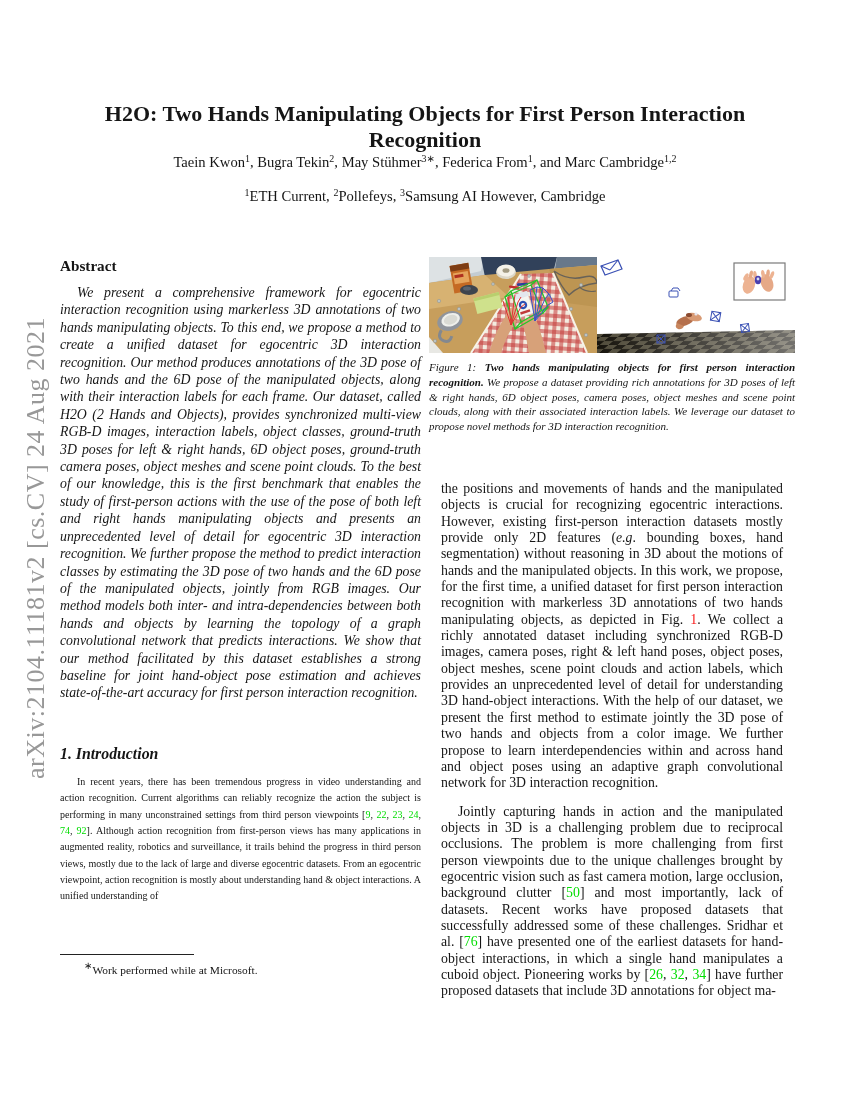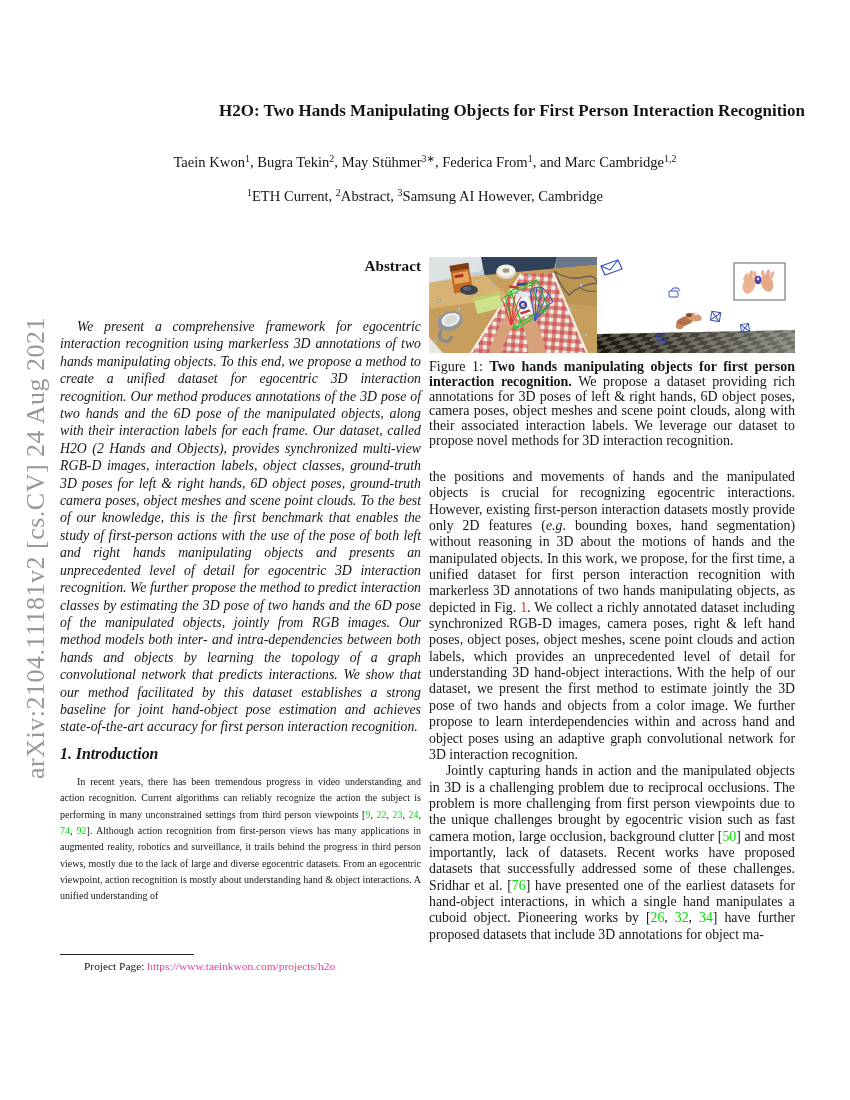--- a/index.html
+++ b/index.html
@@ -13,81 +13,81 @@
 
   #arxiv-stamp {
     left: 36px; top: 548px;
     transform: translate(-50%,-50%) rotate(-90deg);
     white-space: nowrap;
     font-size: 26px; letter-spacing: 0.5px;
     color: var(--arxiv_stamp, #999);
   }
 
   #paper-title {
-    left: 75px; top: 101px; width: 730px;
-    text-align: right; font-weight: bold; font-size: 17px;
+    left: 60px; top: 101px; width: 730px;
+    text-align: center; font-weight: bold; font-size: 22px;
   }
   #author-line { left: 60px; top: 153px; width: 730px; text-align: center; font-size: 14.6px; }
   #affiliation-line { left: 60px; top: 187px; width: 730px; text-align: center; font-size: 14.6px; }
   .sup { font-size: 10px; vertical-align: 5px; }
 
   
-  #abstract-heading { left: 60px; top: 257px; width: 361px; text-align: right; font-weight: bold; font-size: 15.2px; }
+  #abstract-heading { left: 60px; top: 257px; width: 361px; text-align: left; font-weight: bold; font-size: 15.2px; }
   #abstract-text {
     left: 60px; top: 284px; width: 361px;
     font-style: italic; font-size: 13.8px; line-height: 17.4px;
-    text-align: justify; text-indent: 17px; margin-top: 34px;
+    text-align: justify; text-indent: 17px;
   }
   #intro-heading { left: 60px; top: 745px; width: 361px; font-weight: bold; font-size: 15.8px; font-style: italic; }
   #intro-text {
     left: 60px; top: 774px; width: 361px;
     font-size: 10px; line-height: 16.35px; text-align: justify; text-indent: 17px;
   }
   #footnote { left: 60px; top: 954px; width: 361px; font-size: 11.4px; line-height: 14.6px; }
   #footnote .rule { width: 134px; border-top: 1px solid #222; margin-bottom: 4px; }
   #footnote .fline { text-indent: 24px; }
 
   
   #figure1 { left: 429px; top: 257px; width: 366px; height: 96px; display: flex; }
   #fig1-caption {
     left: 429px; top: 360px; width: 366px;
-    font-size: 14px; line-height: 14.75px; text-align: justify;
+    font-size: 11px; line-height: 14.75px; text-align: justify; font-style: italic;
   }
   #right-col-text {
     left: 429px; top: 469px; width: 366px;
     font-size: 13.8px; line-height: 16.35px; text-align: justify;
   }
-  #right-col-text p { margin: 0; }
+  #right-col-text p { margin: 12px; }
   #right-col-text p.indent { text-indent: 17px; }
 
   .cite { color: var(--citation, #00dd00); }
   .figref { color: var(--figure_ref, #f81616); }
   .url { color: var(--url, #e84a8c); }
   .b { font-weight: bold; }
   .i { font-style: italic; }
 
   svg { display: block; }
 </style>
 </head>
 <body>
 
 <div class="abs" id="arxiv-stamp">arXiv:2104.11181v2  [cs.CV]  24 Aug 2021</div>
 
 <div class="abs" id="paper-title">H2O: Two Hands Manipulating Objects for First Person Interaction Recognition</div>
 <div class="abs" id="author-line"><span>Taein Kwon</span><span class="sup">1</span><span>, Bugra Tekin</span><span class="sup">2</span><span>, May Stühmer</span><span class="sup">3∗</span><span>, Federica From</span><span class="sup">1</span><span>, and Marc Cambridge</span><span class="sup">1,2</span></div>
-<div class="abs" id="affiliation-line"><span class="sup">1</span><span>ETH Current, </span><span class="sup">2</span><span>Abstract, </span><span class="sup">3</span><span>Samsung AI However, Cambridge</span></div>
+<div class="abs" id="affiliation-line"><span class="sup">1</span><span>ETH Current, </span><span class="sup">2</span><span>Pollefeys, </span><span class="sup">3</span><span>Samsung AI However, Cambridge</span></div>
 
 <div class="abs" id="abstract-heading">Abstract</div>
 <div class="abs" id="abstract-text">We present a comprehensive framework for egocentric interaction recognition using markerless 3D annotations of two hands manipulating objects. To this end, we propose a method to create a unified dataset for egocentric 3D interaction recognition. Our method produces annotations of the 3D pose of two hands and the 6D pose of the manipulated objects, along with their interaction labels for each frame. Our dataset, called H2O (2 Hands and Objects), provides synchronized multi-view RGB-D images, interaction labels, object classes, ground-truth 3D poses for left &amp; right hands, 6D object poses, ground-truth camera poses, object meshes and scene point clouds. To the best of our knowledge, this is the first benchmark that enables the study of first-person actions with the use of the pose of both left and right hands manipulating objects and presents an unprecedented level of detail for egocentric 3D interaction recognition. We further propose the method to predict interaction classes by estimating the 3D pose of two hands and the 6D pose of the manipulated objects, jointly from RGB images. Our method models both inter- and intra-dependencies between both hands and objects by learning the topology of a graph convolutional network that predicts interactions. We show that our method facilitated by this dataset establishes a strong baseline for joint hand-object pose estimation and achieves state-of-the-art accuracy for first person interaction recognition.</div>
 <div class="abs" id="intro-heading">1. Introduction</div>
 <div class="abs" id="intro-text"><span>In recent years, there has been tremendous progress in video understanding and action recognition. Current algorithms can reliably recognize the action the subject is performing in many unconstrained settings from third person viewpoints [</span><span class="cite">9</span><span>, </span><span class="cite">22</span><span>, </span><span class="cite">23</span><span>, </span><span class="cite">24</span><span>, </span><span class="cite">74</span><span>, </span><span class="cite">92</span><span>]. Although action recognition from first-person views has many applications in augmented reality, robotics and surveillance, it trails behind the progress in third person views, mostly due to the lack of large and diverse egocentric datasets. From an egocentric viewpoint, action recognition is mostly about understanding hand &amp; object interactions. A unified understanding of</span></div>
 
 <div class="abs" id="footnote">
   <div class="rule"></div>
-  <div class="fline"><span>Project Page: </span><span class="url">https://www.taeinkwon.com/projects/h2o</span></div>
+  <div class="fline"><span class="sup">∗</span><span>Work performed while at Microsoft.</span></div>
 </div>
 
 <div class="abs" id="figure1">
 
   <svg width="168" height="96" viewBox="0 0 168 96">
     <defs>
       <pattern id="ging" width="8" height="8" patternUnits="userSpaceOnUse" patternTransform="rotate(4)">
         <rect width="8" height="8" fill="#f3ece0"></rect>
         <rect width="4" height="8" fill="#c43c3a" opacity="0.55"></rect>
         <rect width="8" height="4" fill="#c43c3a" opacity="0.55"></rect>

